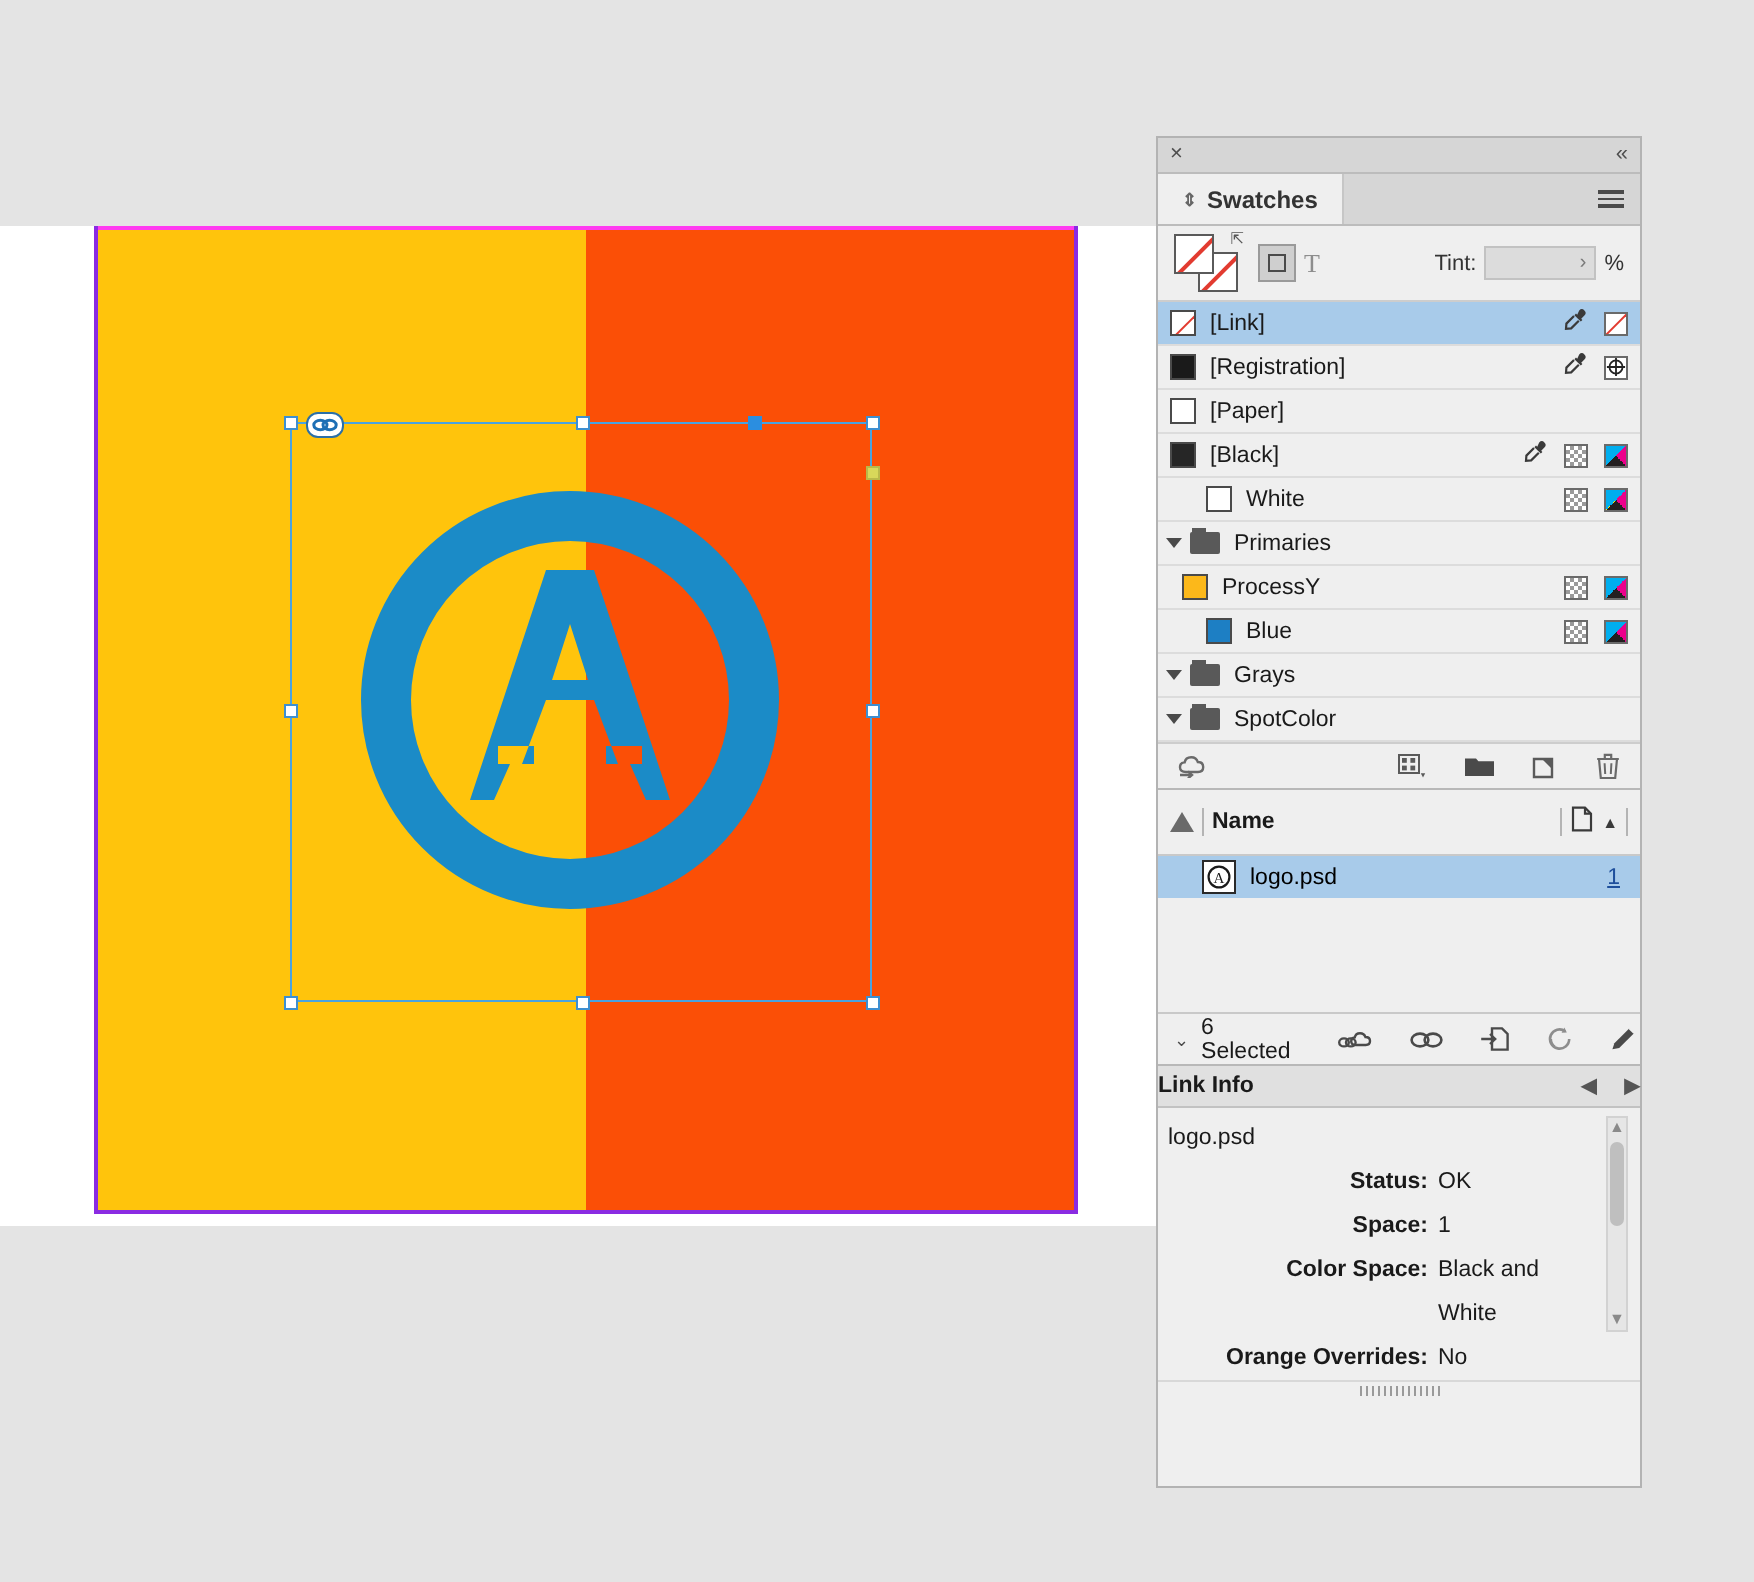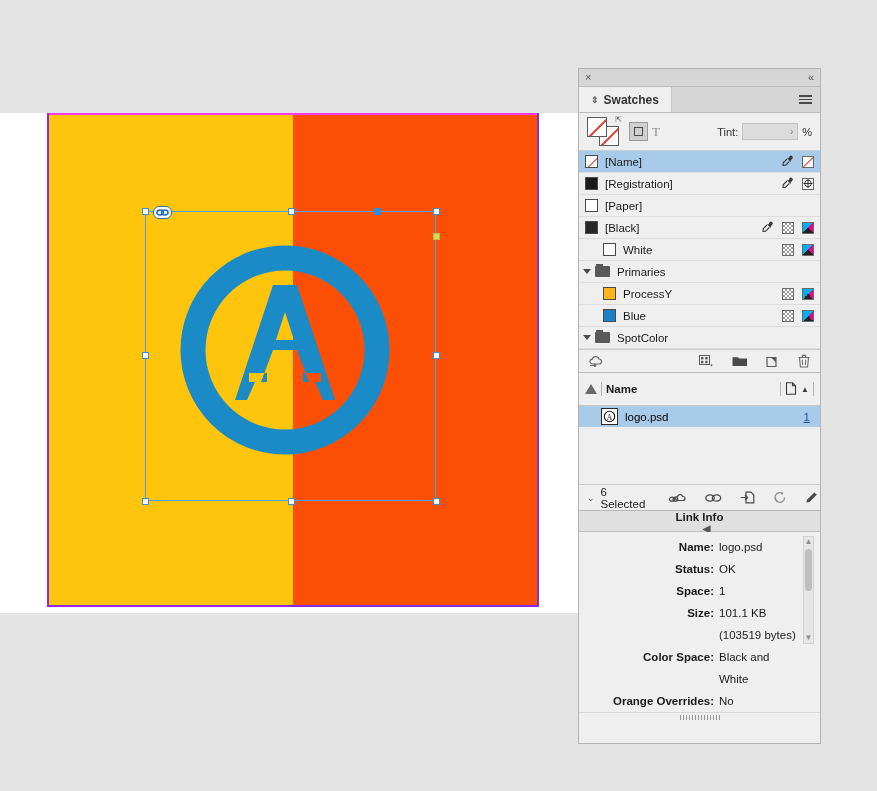--- a/index.html
+++ b/index.html
@@ -245,21 +245,21 @@
   }
   .links-status .chev { font-size:9px; color:#4a4a4a; }
   .links-status .sp { flex:1; }
   .lstool { color:#4a4a4a; font-size:12px; margin-left: 12px; display:inline-flex; }
 
   
   .linkinfo-header {
     height: 22px; background:#e0e0e0; border-top:1px solid #b8b8b8;
     border-bottom:1px solid #c2c2c2;
     display:flex; align-items:center; padding: 0 0; box-sizing:border-box;
-    font-size: 11.5px; font-weight: bold; color:#1a1a1a;flex-direction:column;
+    font-size: 11.5px; font-weight: bold; color:#1a1a1a;
   }
   .linkinfo-header .sp { flex:1; }
   .arrow-btn { color:#555; font-size:10px; margin-left: 14px; }
   .linkinfo-body { position: relative; background:#efefef; padding-top: 4px; }
   .info-line {
     display:flex; font-size: 11.5px; color:#1a1a1a; line-height: 22px;
     padding-right: 24px;
   }
   .info-key { flex: 0 0 135px; text-align: right; font-weight: bold; }
   .info-val { margin-left: 5px; }
@@ -368,21 +368,21 @@
         </div>
         <span class="pct">%</span>
       </div>
     </div>
 
     <div class="swatch-list" id="swatch-list">
         <div class="srow sel">
           <span class="chip none-chip">
             <span class="chip-slash"></span>
           </span>
-          <span class="label">[Name]</span>
+          <span class="label">[Link]</span>
           <span class="rightIcons">
             <span class="eyedrop"><svg width="12" height="12" viewBox="0 0 12 12">
                 <path d="M7.6 1.2 A1.8 1.8 0 0 1 10.2 3.8 L8.6 5.4 L9.2 6 L8.4 6.8 L5.2 3.6 L6 2.8 L6.6 3.4 Z" fill="#3a3a3a"></path>
                 <path d="M5 4 L1.2 7.8 L1 10.4 L3.6 10.2 L7.4 6.4" fill="none" stroke="#3a3a3a" stroke-width="1.1"></path>
               </svg></span>
             <span class="mini noneicon" style="position: relative;">
               <span style="position:absolute;"></span>
               <span style="position: absolute; left: -3px; top: 4.5px; width: 18px; height: 1.3px; background: rgb(226, 59, 48); transform: rotate(-45deg);"></span>
             </span>
           </span>
@@ -427,35 +427,41 @@
             <span class="mini checker"></span>
             <span class="mini cmyk"></span>
           </span>
         </div>
         <div class="srow folder-row">
           <span class="disc-tri"></span>
           <span class="folder-ico"></span>
           <span class="label">Primaries</span>
           <span class="rightIcons"></span>
         </div>
-        <div class="srow" style="padding-left: 24px;">
+        <div class="srow" style="padding-left: 12px;">
           <span class="chip" style="background: rgb(252, 184, 26);"></span>
           <span class="label">ProcessY</span>
           <span class="rightIcons">
             <span class="mini checker"></span>
             <span class="mini cmyk"></span>
           </span>
         </div>
         <div class="srow" style="padding-left: 24px;">
           <span class="chip" style="background: rgb(29, 127, 196);"></span>
           <span class="label">Blue</span>
           <span class="rightIcons">
             <span class="mini checker"></span>
             <span class="mini cmyk"></span>
           </span>
+        </div>
+        <div class="srow folder-row">
+          <span class="disc-tri"></span>
+          <span class="folder-ico"></span>
+          <span class="label">Grays</span>
+          <span class="rightIcons"></span>
         </div>
         <div class="srow folder-row">
           <span class="disc-tri"></span>
           <span class="folder-ico"></span>
           <span class="label">SpotColor</span>
           <span class="rightIcons"></span>
         </div>
       </div>
 
     <div class="panel-toolbar">
@@ -567,34 +573,29 @@
     <div class="linkinfo-header">
       <span>Link Info</span>
       <span class="sp"></span>
       <span class="arrow-btn">◀</span>
       <span class="arrow-btn">▶</span>
     </div>
 
     <div class="linkinfo-body">
       <div id="info-fields">
           <div class="info-line">
-            <span class="info-key">Name:</span>
             <span class="info-val">logo.psd</span>
           </div>
           <div class="info-line">
             <span class="info-key">Status:</span>
             <span class="info-val">OK</span>
           </div>
           <div class="info-line">
             <span class="info-key">Space:</span>
             <span class="info-val">1</span>
-          </div>
-          <div class="info-line">
-            <span class="info-key">Size:</span>
-            <span class="info-val">101.1 KB (103519 bytes)</span>
           </div>
           <div class="info-line">
             <span class="info-key">Color Space:</span>
             <span class="info-val">Black and White</span>
           </div>
           <div class="info-line">
             <span class="info-key">Orange Overrides:</span>
             <span class="info-val">No</span>
           </div>
         </div>

